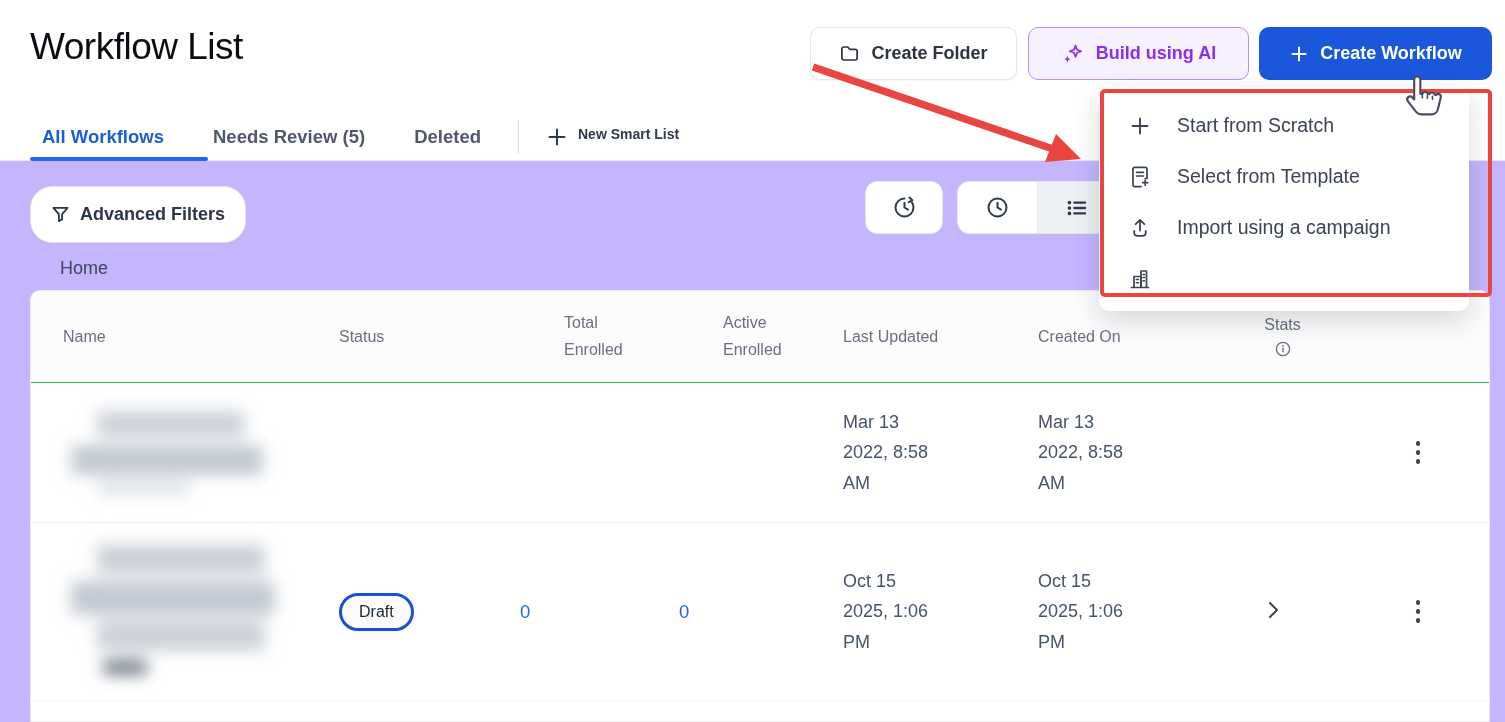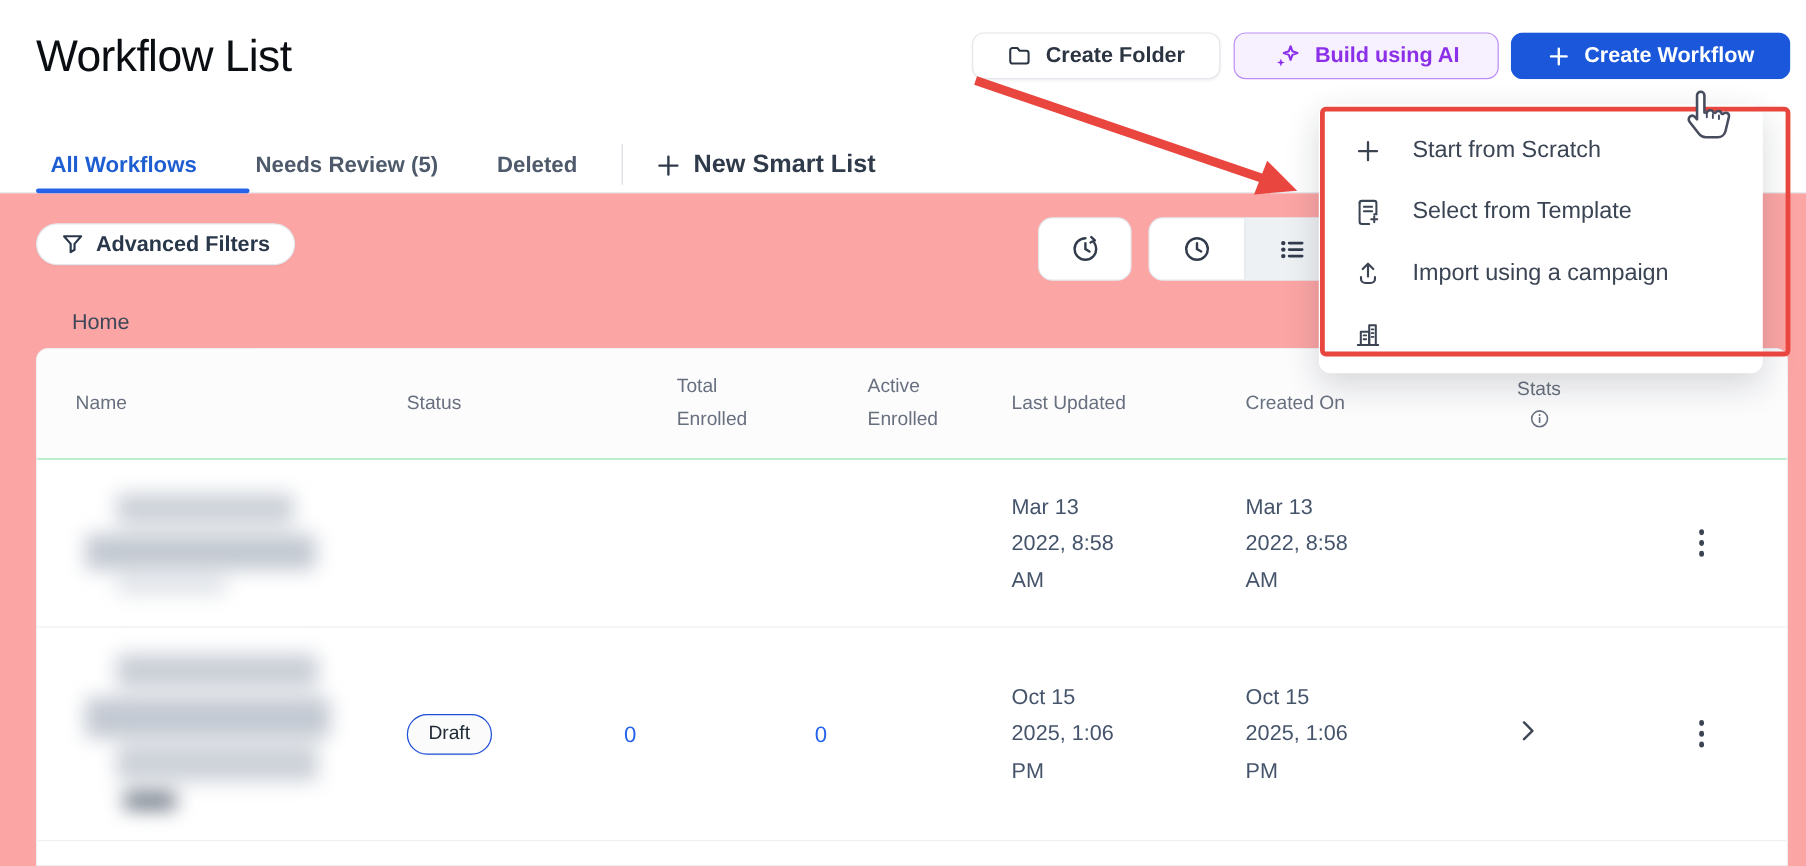--- a/index.html
+++ b/index.html
@@ -1,45 +1,45 @@
 <!DOCTYPE html>
 <html><head>
 <meta charset="utf-8">
 <style>
   * { margin:0; padding:0; box-sizing:border-box; }
   html,body { background:#e9eaec; }
   .page {
     position:relative; width:1505px; height:722px; overflow:hidden;
-    background:#fca5a5; font-family:"Liberation Sans", sans-serif; margin:0 auto;
+    background:#c4b5fd; font-family:"Liberation Sans", sans-serif; margin:0 auto;
   }
   
   .topbar { position:absolute; left:0; top:0; width:1505px; height:161px;
     background:#ffffff; border-bottom:1px solid #e7e9ec; }
   .page-title { position:absolute; left:30px; top:26px; font-size:37px; font-weight:500;
     color:#0a0d12; letter-spacing:-0.5px; }
-  .btn { position:absolute; top:27px; height:39px; display:flex; align-items:center;
+  .btn { position:absolute; top:27px; height:53px; display:flex; align-items:center;
     justify-content:center; gap:11px; border-radius:10px; font-size:18px; font-weight:600;
     cursor:pointer; border:1px solid transparent; }
   .btn-folder { left:810px; width:207px; background:#fff; border-color:#e3e6ea;
     color:#2b3441; box-shadow:0 1px 2px rgba(16,24,40,.05); }
   .btn-ai { left:1028px; width:221px; background:#f7f0fe; border:1.5px solid #bb8df5;
     color:#8b2fe8; }
   .btn-create { left:1259px; width:233px; background:#1a57db; color:#ffffff; }
   
   .tabs { position:absolute; left:30px; top:112px; height:49px; display:flex;
     align-items:center; }
   .tab { font-size:18.5px; font-weight:600; color:#4e5a6b; margin-right:37px; cursor:pointer;margin-left:12px; }
   .tab.active { color:#1d5ed2; font-weight:700; }
   .tab-underline { position:absolute; left:0; top:45px; width:178px; height:4px;
     background:#2563eb; border-radius:3px; }
   .tab-divider { width:1px; height:34px; background:#d9dde2; margin-right:27px; }
-  .smartlist { display:flex; align-items:flex-end; gap:10px; font-size:21px; font-weight:700;
+  .smartlist { display:flex; align-items:flex-start; gap:10px; font-size:14px; font-weight:700;
     color:#2f3a4a; cursor:pointer; }
   
-  .pill-filters { position:absolute; left:30px; top:186px; height:35px; display:flex;
+  .pill-filters { position:absolute; left:30px; top:186px; height:57px; display:flex;
     align-items:center; gap:10px; padding:4px 20px; background:#fff; border:1px solid #e2e5e9;
     border-radius:22px; font-size:18px; font-weight:700; color:#29374a; cursor:pointer;
     box-shadow:0 1px 2px rgba(16,24,40,.04); }
   .icon-btn { position:absolute; top:181px; height:53px; background:#fff;
     border:1px solid #e3e6ea; border-radius:12px; display:flex; align-items:center;
     justify-content:center; cursor:pointer; }
   .btn-history { left:865px; width:78px; }
   .segmented { position:absolute; left:957px; top:181px; height:53px; width:160px;
     background:#fff; border:1px solid #e3e6ea; border-radius:12px; display:flex;
     overflow:hidden; z-index:2; }
@@ -55,21 +55,21 @@
     border-radius:10px 10px 0 0; color:#68707f; font-size:16px; font-weight:500; }
   .th, .td { padding-left:18px; }
   .c1 { padding-left:32px; } .c3 { padding-left:19px; }
   .c5, .c6 { padding-left:22px; } .c7 { padding-left:23px; }
   .wrap-narrow { width:82px; line-height:1.65;margin-left:44px; }
   .stats-head { display:flex; align-items:center; gap:7px;flex-direction:column; }
   .trow { border-bottom:1px solid #edeff2; }
   .row-1 { height:140px; } .row-2 { height:178px; }
   .date { width:100px; font-size:18px; color:#45546b; line-height:1.68; }
   .zero { font-size:18.5px; color:#2563eb; cursor:pointer; }
-  .badge { display:inline-block; padding:7px 17px; border:1px solid #1d4ed8; background:#fbfbfc;
+  .badge { display:inline-block; padding:7px 17px; border:3px solid #1d4ed8; background:#fbfbfc;
     border-radius:19px; font-size:16px; color:#212b36; box-shadow:0 1px 1px rgba(16,24,40,.04); }
   .kebab { display:flex; flex-direction:column; gap:4.5px; width:22px; align-items:center;
     margin-left:58px; cursor:pointer; padding:6px 0; }
   .kebab i { width:4.5px; height:4.5px; border-radius:50%; background:#3b4453; }
   .chev { margin-left:34px; cursor:pointer; display:inline-flex; }
   
   .redact { position:relative; filter:blur(8px); }
   .redact span { position:absolute; border-radius:4px; }
   .r1 { height:96px; width:230px; }
   .r1 .s1 { left:34px; top:6px;  width:148px; height:26px; background:#ccd1d8; }

